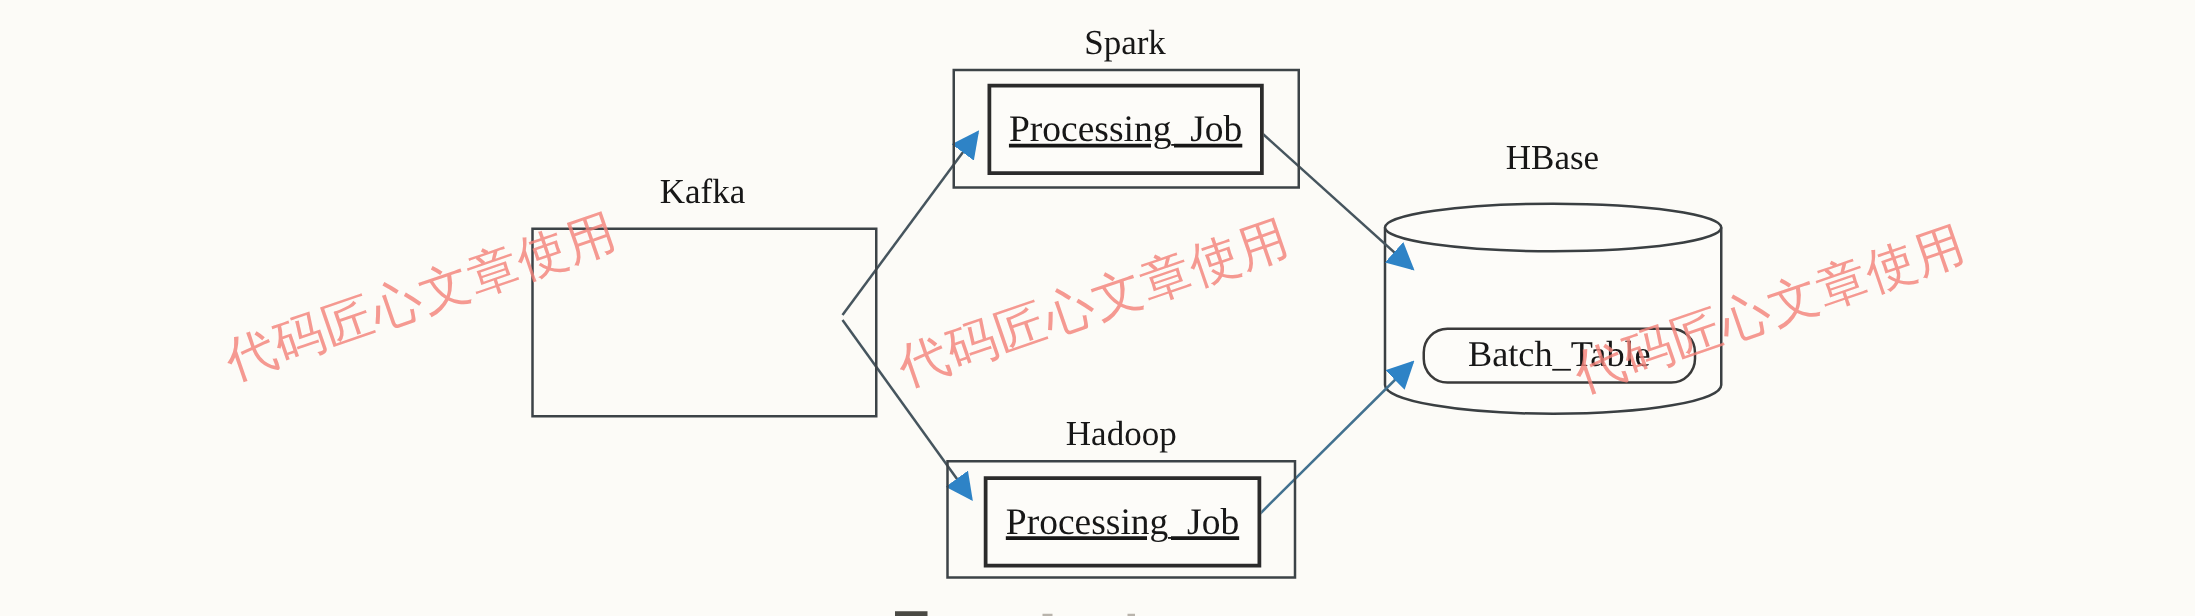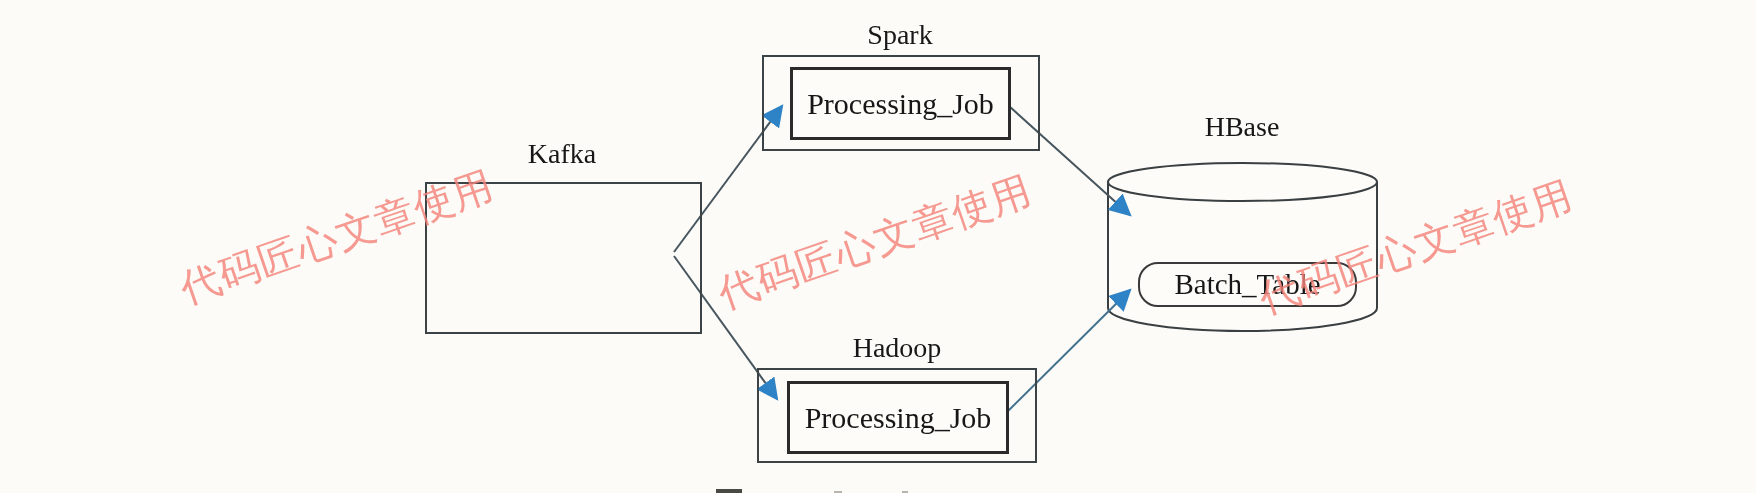--- a/index.html
+++ b/index.html
@@ -19,21 +19,21 @@
   .node-label{
     position:absolute;transform:translateX(-50%);
     font-size:28px;color:var(--c-text);white-space:nowrap;line-height:1.1;
   }
   .outer-box{
     position:absolute;border:2px solid #3c4347;background:transparent;
   }
   .inner-box{
     position:absolute;border:3px solid #2b2b2b;background:#fdfcf9;
     display:flex;align-items:center;justify-content:center;
-    font-size:30px;color:var(--c-text);white-space:nowrap;
+    font-size:30px;color:var(--c-text);white-space:nowrap;text-decoration:underline;
   }
   .table-box{
     position:absolute;border:2px solid #3a3a3a;background:#fdfcf9;
     display:flex;align-items:center;justify-content:center;
     font-size:29px;color:var(--c-text);white-space:nowrap;
   }
   .wm{
     position:absolute;transform:translate(-50%,-50%) rotate(-19deg);
     font-family:"DejaVu Sans", sans-serif;
     font-size:40px;font-weight:500;letter-spacing:1px;

